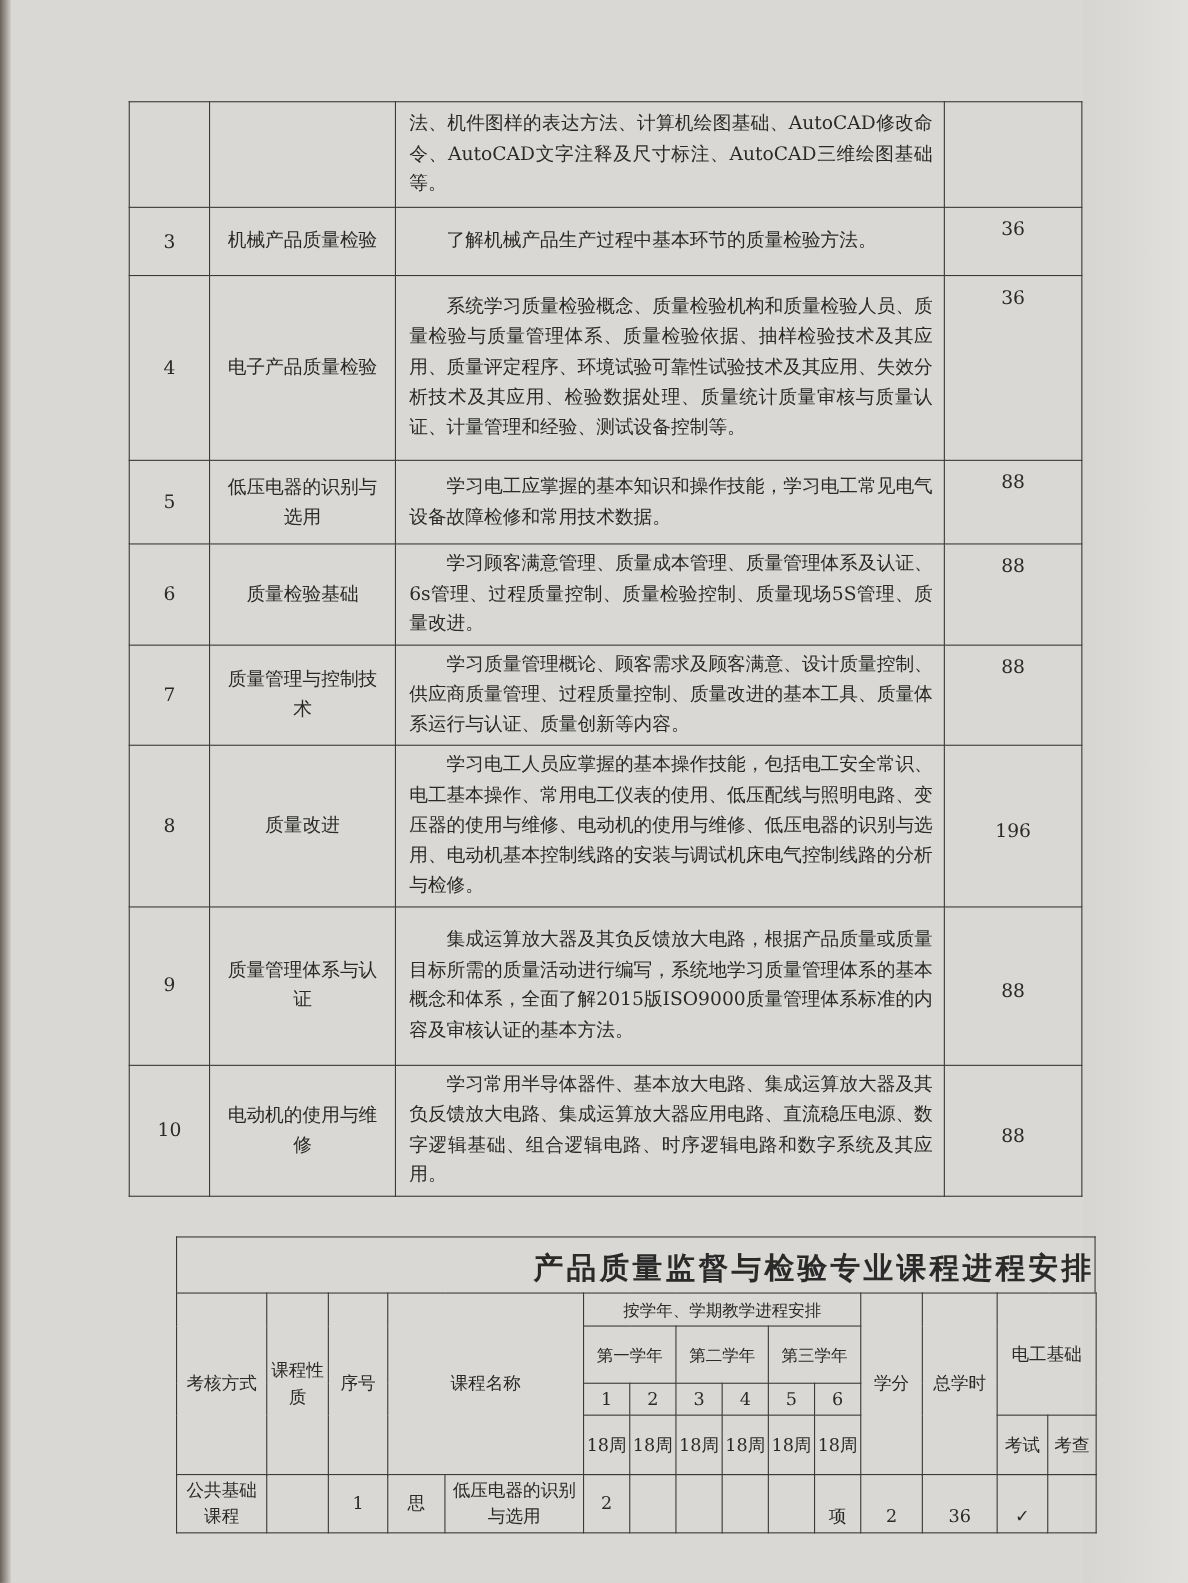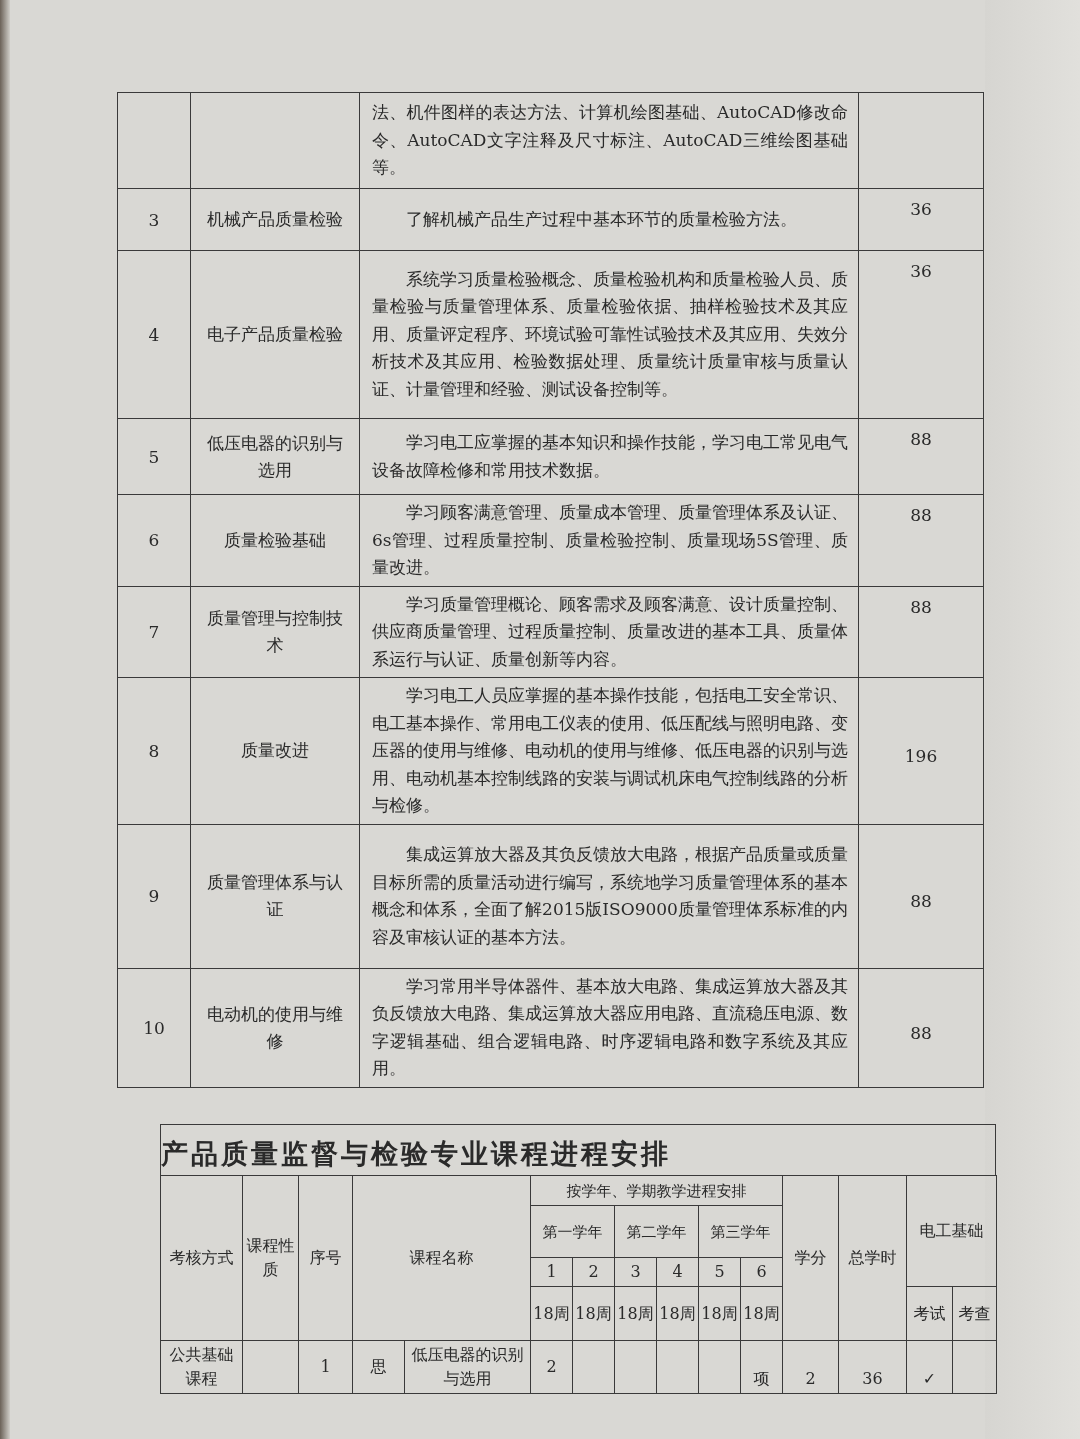--- a/index.html
+++ b/index.html
@@ -37,21 +37,21 @@
   .col-hours { width: 124px; text-align: center; vertical-align: top !important; padding-top: 10px !important; }
   .indent { text-indent: 2em; }
 
   
   .sched-wrap {
     position: absolute; left: 160px; top: 1124px; width: 836px;
   }
   .sched-title {
     border: 1.5px solid #3a3a3a; border-bottom: none;
     height: 50px; line-height: 58px;
-    text-align: left; font-size: 27px; font-weight: bold;
+    text-align: right; font-size: 27px; font-weight: bold;
     letter-spacing: 3px;
     font-family: "DejaVu Sans", sans-serif;
   }
   .sched-table {
     border-collapse: collapse; width: 836px; table-layout: fixed;
     font-size: 16px;
   }
   .sched-table td {
     border: 1.5px solid #3a3a3a; text-align: center; vertical-align: middle;
     padding: 2px 1px; line-height: 24px;

